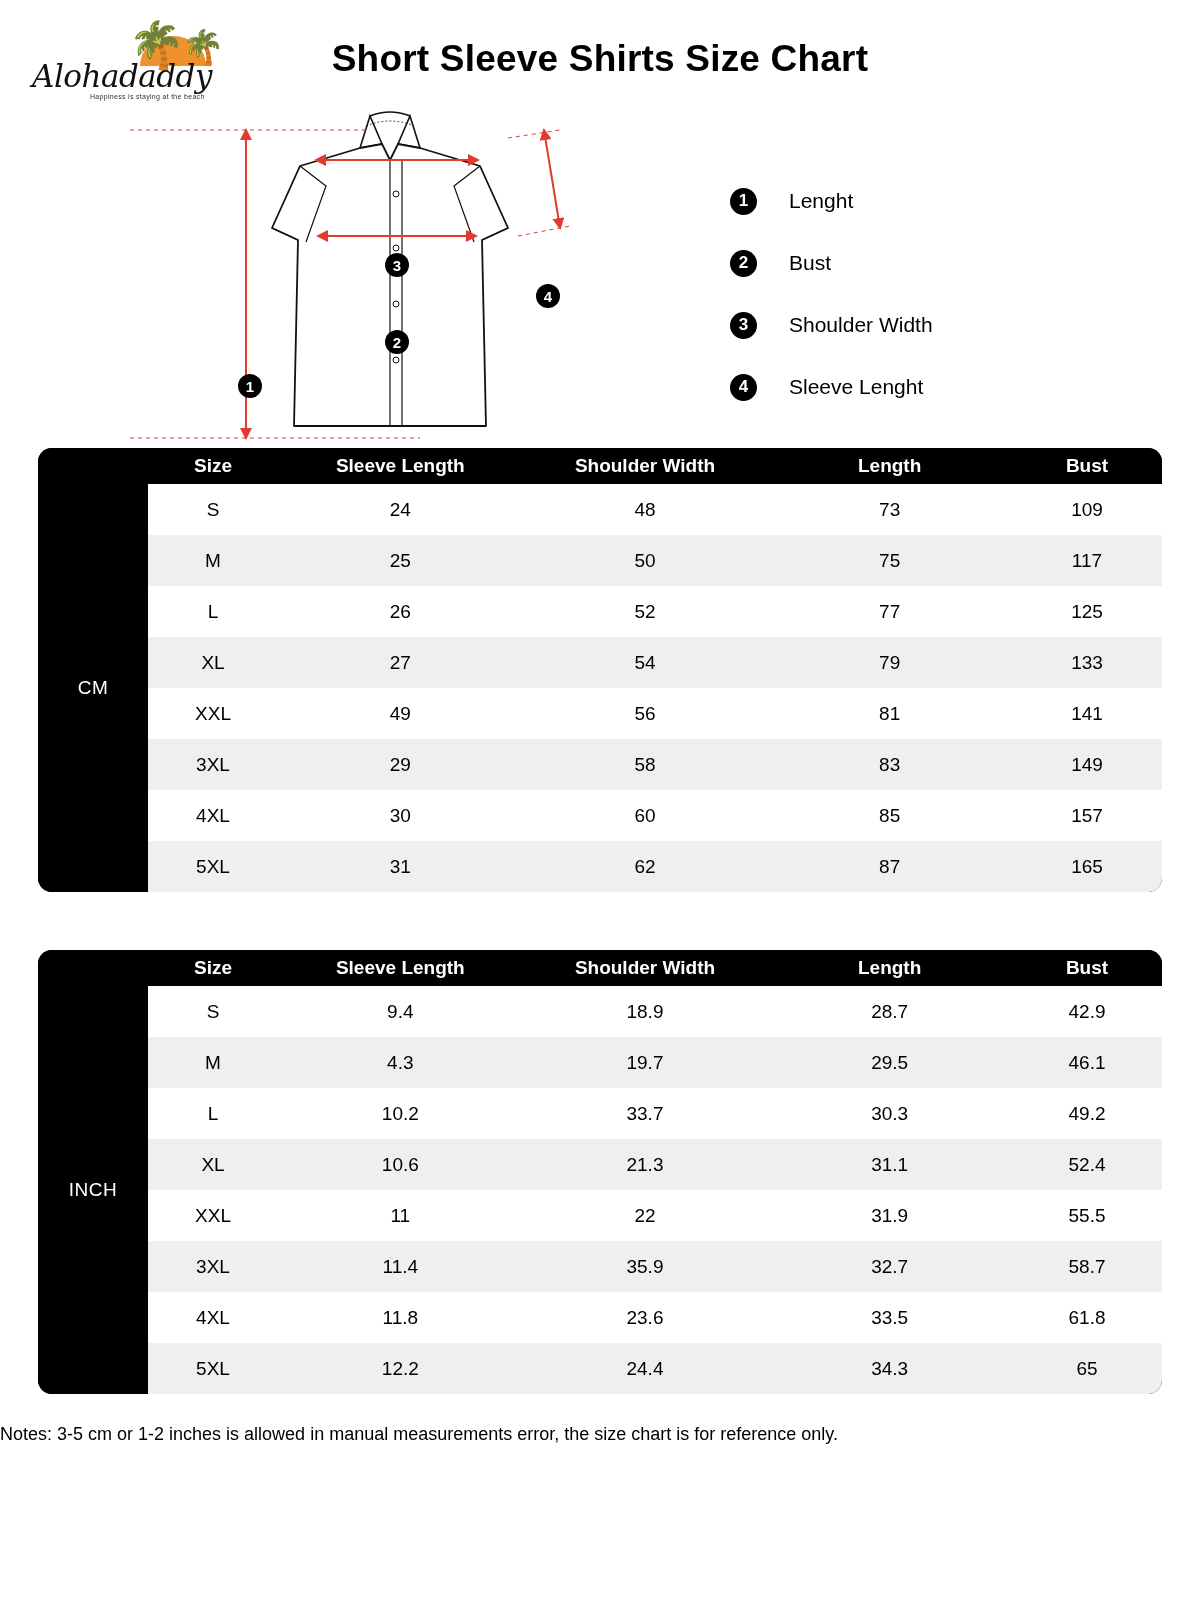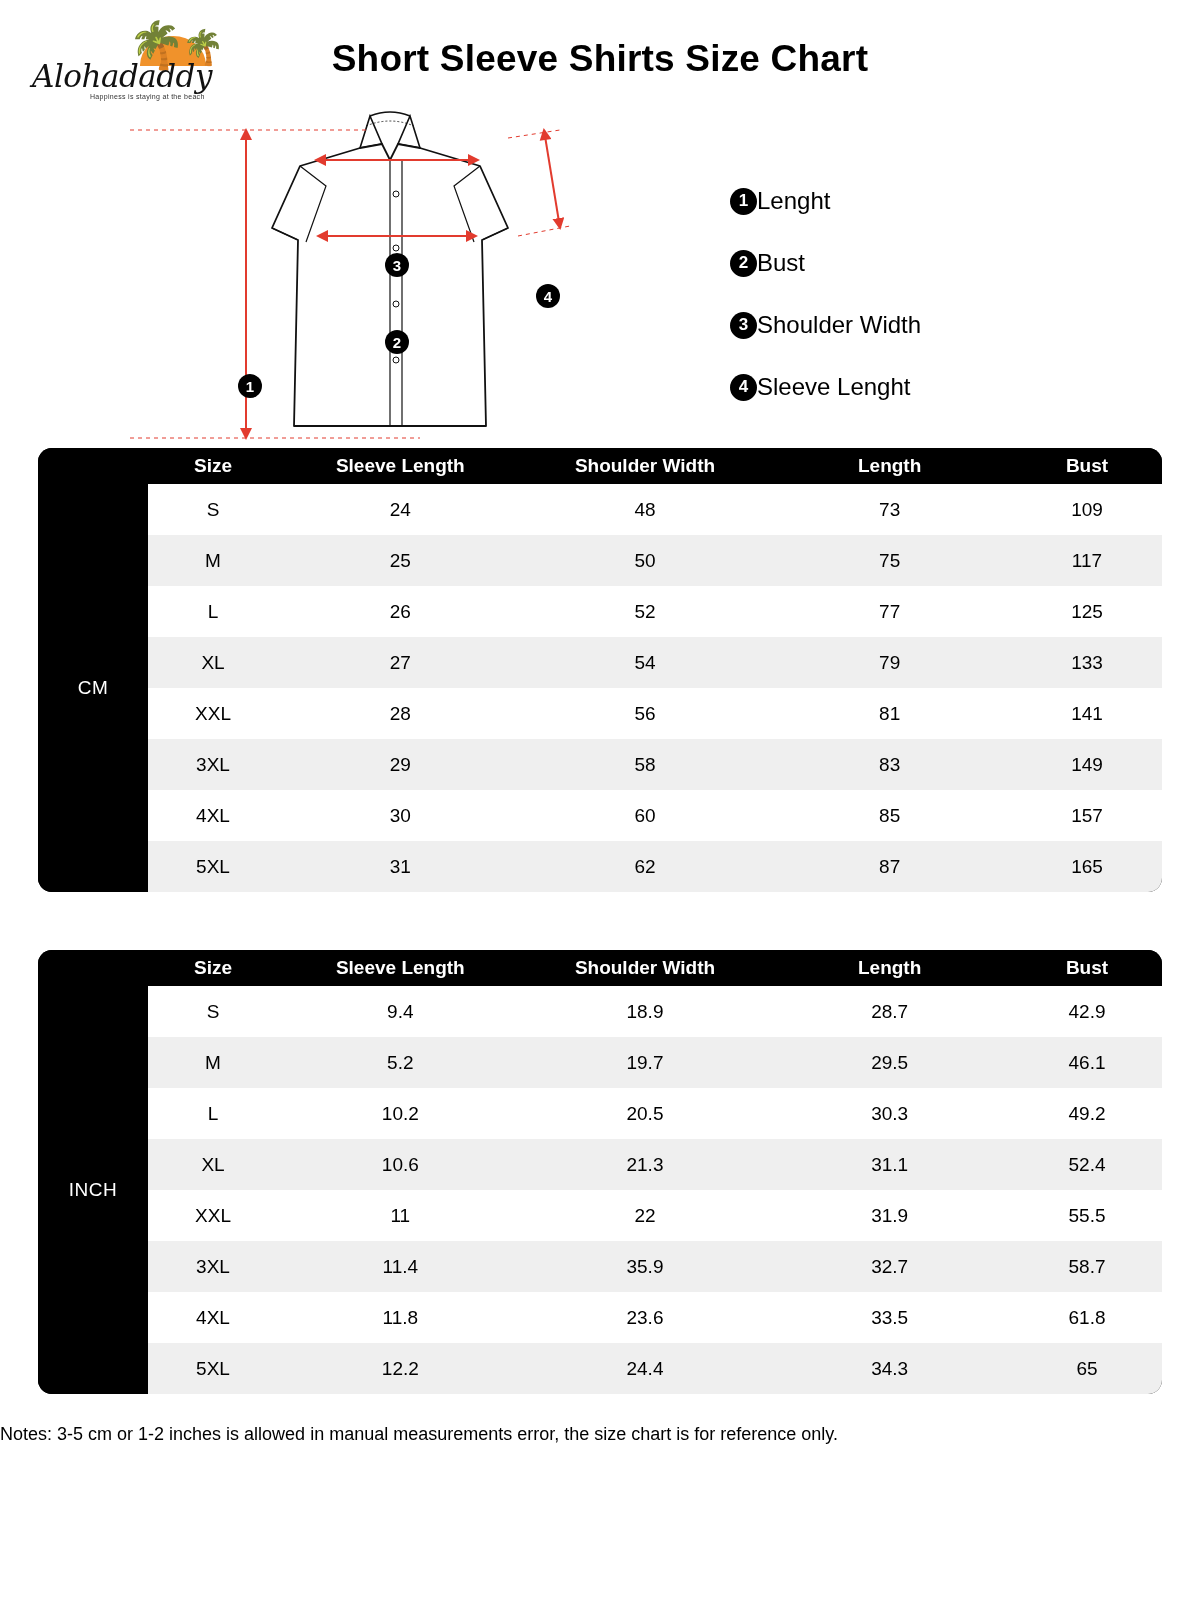--- a/index.html
+++ b/index.html
@@ -100,22 +100,22 @@
     background: #000;
     color: #fff;
     font-size: 17px;
     font-weight: bold;
     display: flex;
     align-items: center;
     justify-content: center;
     flex: none;
   }
   .legend-label {
-    margin-left: 0;
-    font-size: 24px;
+    margin-left: 32px;
+    font-size: 21px;
   }
 
   .badge.ov {
     position: absolute;
     width: 24px;
     height: 24px;
     font-size: 15px;
     z-index: 6;
   }
 
@@ -301,21 +301,21 @@
         </tr>
         <tr>
           <td class="col-size">XL</td>
           <td>27</td>
           <td>54</td>
           <td>79</td>
           <td class="col-bust">133</td>
         </tr>
         <tr>
           <td class="col-size">XXL</td>
-          <td>28</td>
+          <td>49</td>
           <td>56</td>
           <td>81</td>
           <td class="col-bust">141</td>
         </tr>
         <tr>
           <td class="col-size">3XL</td>
           <td>29</td>
           <td>58</td>
           <td>83</td>
           <td class="col-bust">149</td>
@@ -356,29 +356,29 @@
         <tr>
           <td class="unit-cell" rowspan="8">INCH</td>
           <td class="col-size">S</td>
           <td>9.4</td>
           <td>18.9</td>
           <td>28.7</td>
           <td class="col-bust">42.9</td>
         </tr>
         <tr>
           <td class="col-size">M</td>
-          <td>5.2</td>
+          <td>4.3</td>
           <td>19.7</td>
           <td>29.5</td>
           <td class="col-bust">46.1</td>
         </tr>
         <tr>
           <td class="col-size">L</td>
           <td>10.2</td>
-          <td>20.5</td>
+          <td>33.7</td>
           <td>30.3</td>
           <td class="col-bust">49.2</td>
         </tr>
         <tr>
           <td class="col-size">XL</td>
           <td>10.6</td>
           <td>21.3</td>
           <td>31.1</td>
           <td class="col-bust">52.4</td>
         </tr>

